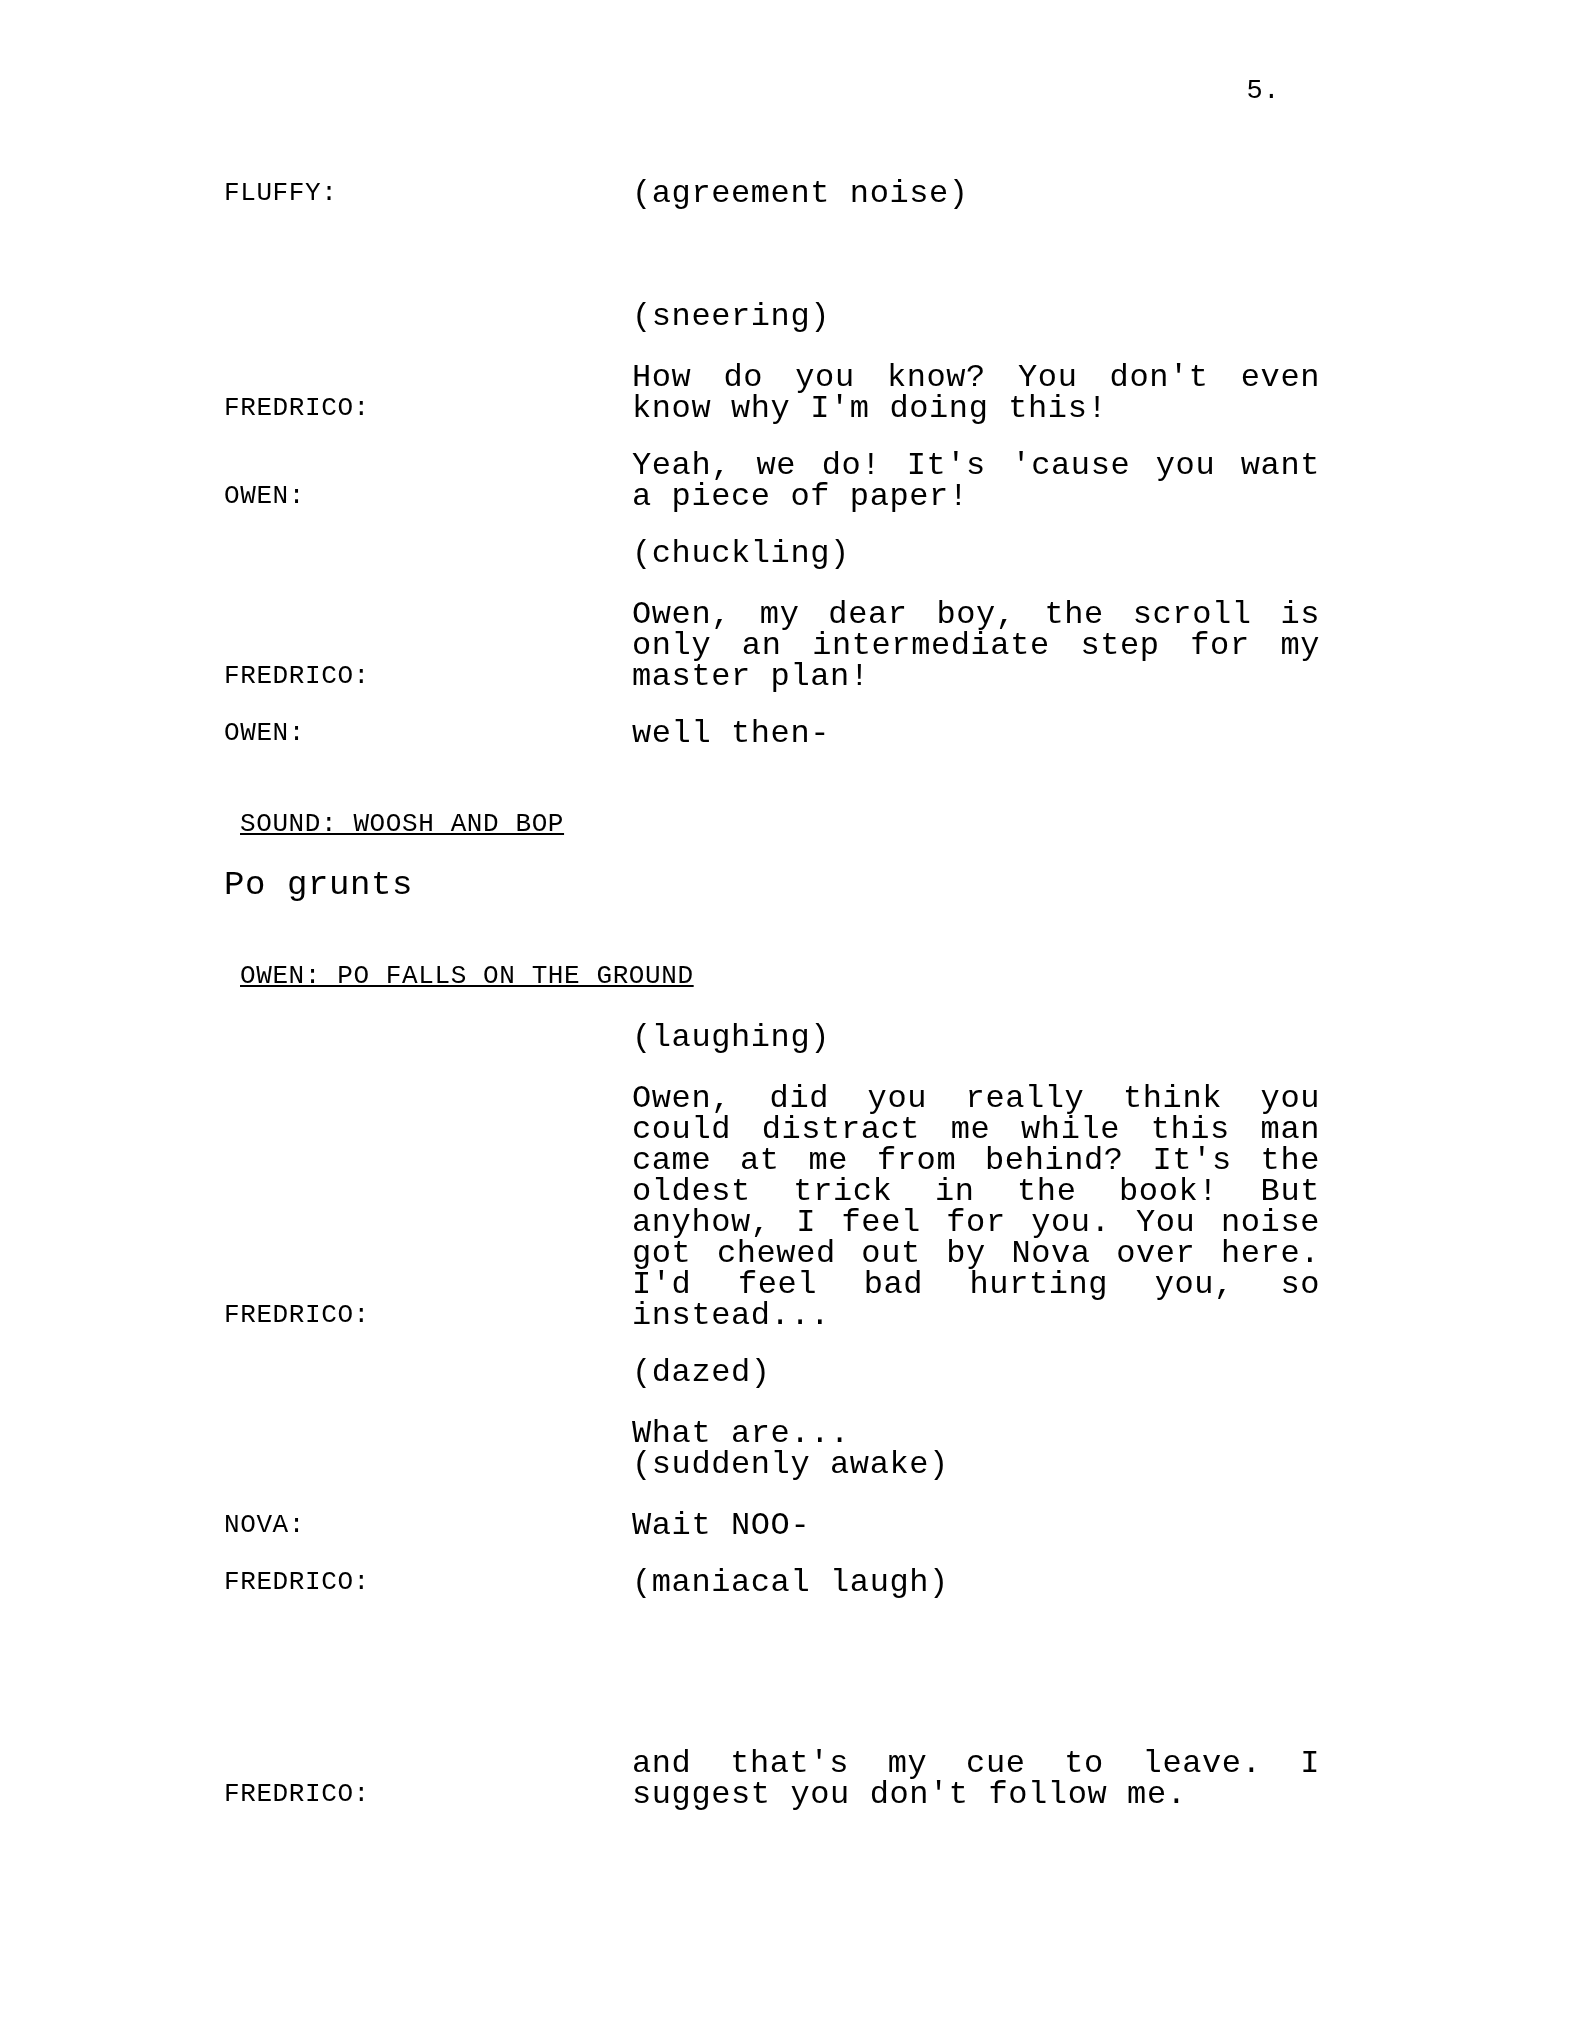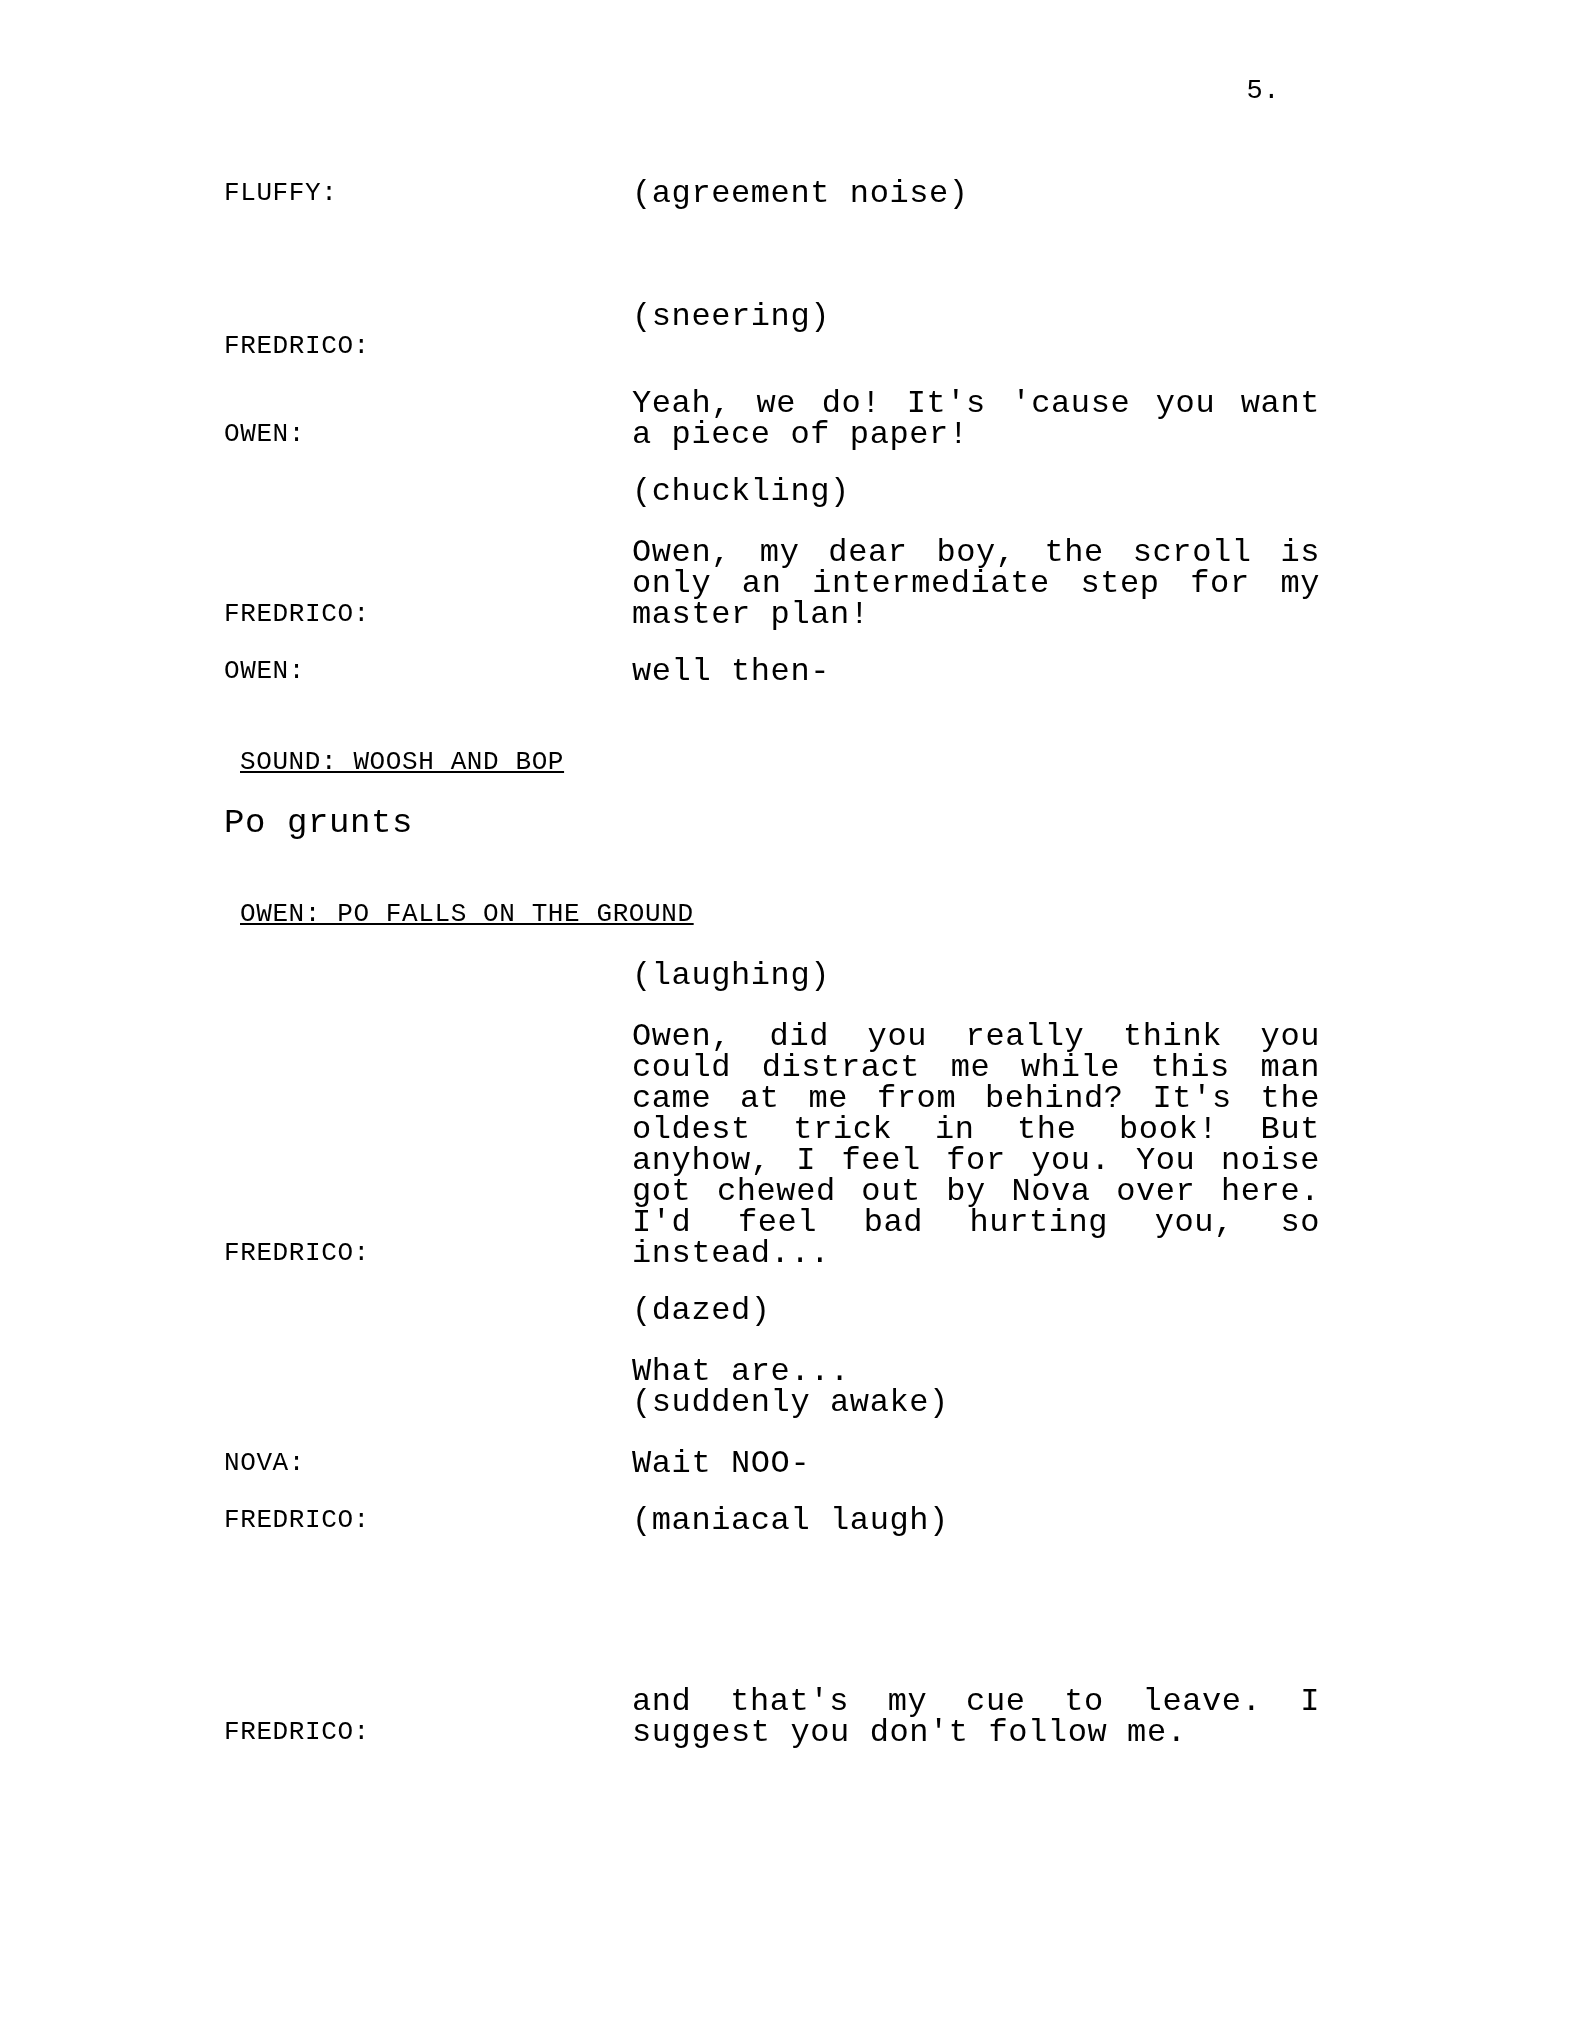--- a/index.html
+++ b/index.html
@@ -99,20 +99,21 @@
       </div>
     </div>
 
     <div class="spacer-lg"></div>
 
     <div class="entry">
       <div class="character">FREDRICO:</div>
       <div class="dialogue-col">
         <div class="parenthetical">(sneering)</div>
         <div class="spacer-sm"></div>
+        <div class="line">How do you know? You don't even know why I'm doing this!</div>
       </div>
     </div>
 
     <div class="block-gap"></div>
 
     <div class="entry">
       <div class="character">OWEN:</div>
       <div class="dialogue-col">
         <div class="line">Yeah, we do! It's 'cause you want a piece of paper!</div>
       </div>

